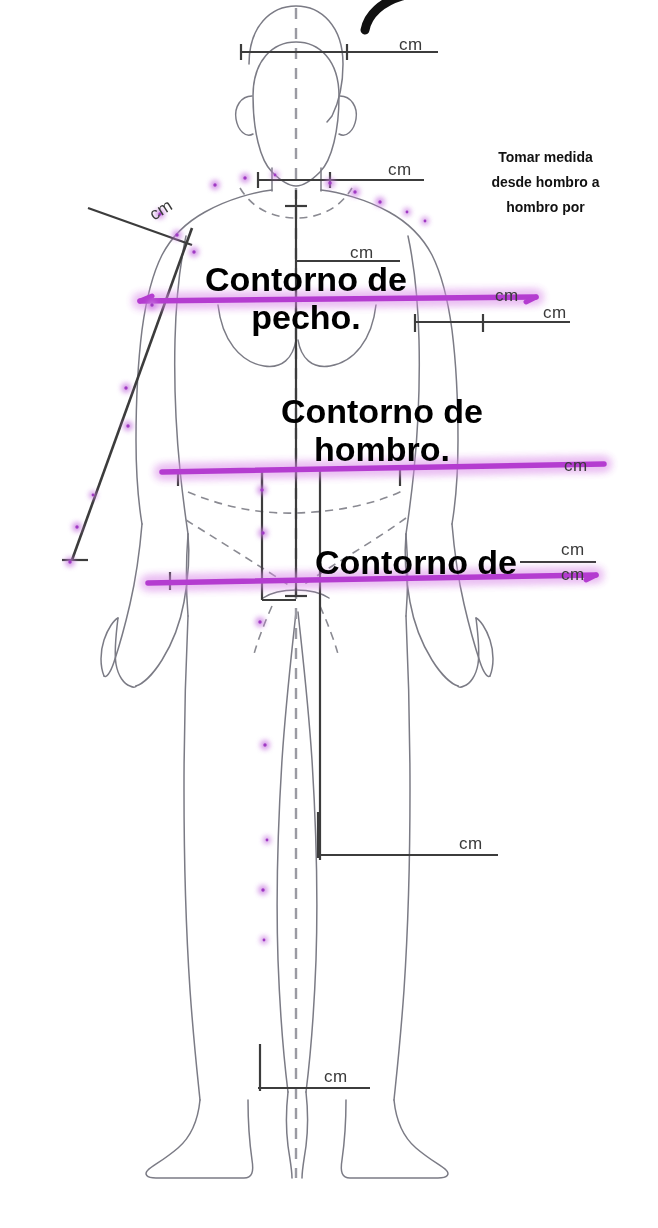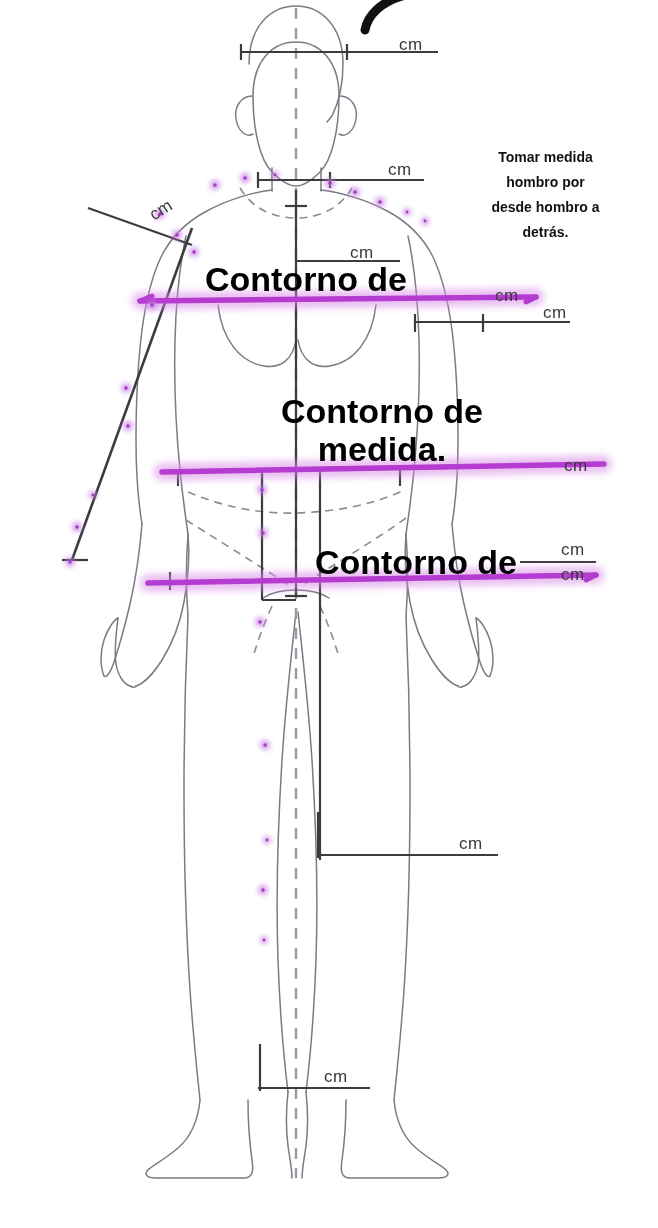--- a/index.html
+++ b/index.html
@@ -271,31 +271,31 @@
   <div class="cmlabel" style="left:561px;top:540px;">cm</div>
 
   <div class="cmlabel" style="left:561px;top:565px;">cm</div>
 
   <div class="cmlabel" style="left:459px;top:834px;">cm</div>
 
   <div class="cmlabel" style="left:324px;top:1067px;">cm</div>
 
   <div class="note" style="left:438px;top:145px;width:215px;">
     <div>Tomar medida</div>
+    <div>desde hombro a</div>
     <div>hombro por</div>
-    <div>desde hombro a</div>
-    <div>detrás.</div>
   </div>
 
   <div class="bigcap" style="left:172px;top:260px;width:268px;">
     <span>Contorno de</span>
+    <span>pecho.</span>
   </div>
 
   <div class="bigcap" style="left:258px;top:392px;width:248px;">
     <span>Contorno de</span>
-    <span>medida.</span>
+    <span>hombro.</span>
   </div>
 
   <div class="bigcap" style="left:290px;top:543px;width:252px;">
     <span>Contorno de</span>
   </div>
 
 </div>
 
 </body></html>

